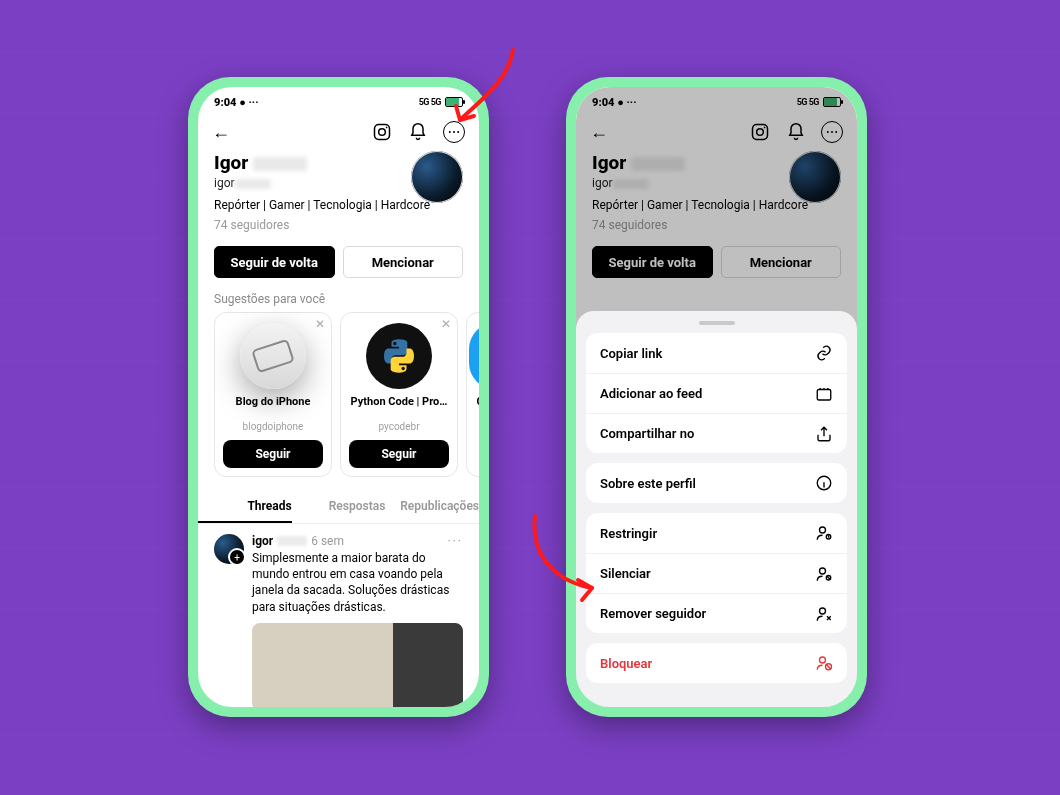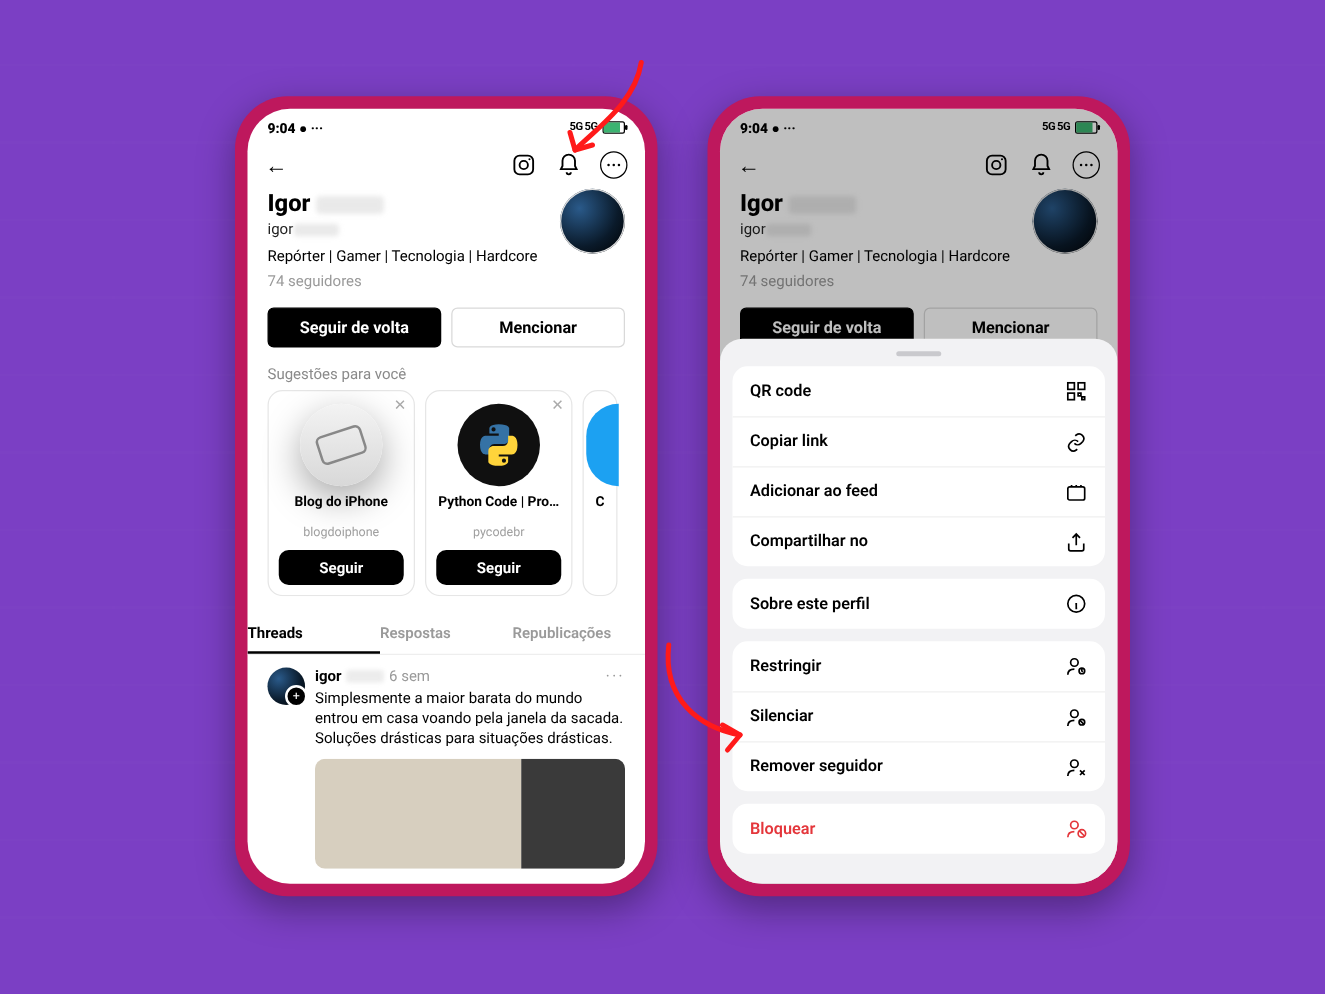--- a/index.html
+++ b/index.html
@@ -3,21 +3,21 @@
 <meta charset="utf-8">
 <style>
   *{box-sizing:border-box;margin:0;padding:0;font-family:-apple-system,BlinkMacSystemFont,"Segoe UI",Roboto,Helvetica,Arial,sans-serif}
   body{width:1060px;height:795px;background:#7b3fc4;position:relative;overflow:hidden}
   
   .bg-pattern{position:absolute;inset:0;opacity:.08;
     background-image:repeating-linear-gradient(0deg,transparent 0 60px,rgba(255,255,255,.15) 60px 62px),
     repeating-linear-gradient(90deg,transparent 0 90px,rgba(255,255,255,.02) 90px 92px);
     pointer-events:none}
   
-  .phone{position:absolute;width:338px;height:640px;border-radius:42px;background:#be185d;padding:10px;box-shadow:0 10px 30px rgba(0,0,0,.35)}
+  .phone{position:absolute;width:301px;height:640px;border-radius:42px;background:#86efac;padding:10px;box-shadow:0 10px 30px rgba(0,0,0,.35)}
   .phone.left{left:188px;top:77px}
   .phone.right{left:566px;top:77px}
   .screen{width:100%;height:100%;border-radius:34px;background:#fff;overflow:hidden;position:relative;font-size:12px;color:#000}
   .screen.dim::after{content:"";position:absolute;inset:0;background:rgba(0,0,0,.25);border-radius:34px}
   
   .statusbar{display:flex;align-items:center;justify-content:space-between;height:30px;padding:0 16px;font-size:11px;font-weight:700}
   .status-right{display:flex;gap:2px;font-size:9px;letter-spacing:-.5px}
   .batt{width:18px;height:10px;border:1px solid #000;border-radius:2px;position:relative;margin-left:2px}
   .batt::after{content:"";position:absolute;right:-3px;top:2px;width:2px;height:4px;background:#000;border-radius:1px}
   .batt i{display:block;height:100%;width:80%;background:#3cb371}
@@ -47,21 +47,21 @@
   .sgimg{width:66px;height:66px;border-radius:50%;margin:0 auto 6px;display:flex;align-items:center;justify-content:center}
   .sgimg.phone{background:linear-gradient(180deg,#f3f3f3,#d8d8d8);width:66px;height:66px;position:relative}
   .sgimg.phone::after{content:"";width:34px;height:20px;border:2px solid #888;border-radius:5px;transform:rotate(-18deg)}
   .sgimg.python{background:#101010}
   .sgimg.python svg{width:40px;height:40px}
   .sgimg.blue{background:#1ca1f2}
   .sg-name{font-size:11px;font-weight:700;white-space:nowrap;overflow:hidden;text-overflow:ellipsis}
   .sg-user{font-size:10px;color:#a0a0a0;margin-top:13px}
   .sg-follow{margin-top:8px;height:28px;border-radius:8px;background:#000;color:#fff;font-size:12px;font-weight:700;display:flex;align-items:center;justify-content:center}
   .tabs{display:flex;margin-top:14px;border-bottom:1px solid #eee}
-  .tab{flex:1;text-align:left;font-size:12px;padding:8px 0;color:#9a9a9a;font-weight:600}
+  .tab{flex:1;text-align:right;font-size:12px;padding:8px 0;color:#9a9a9a;font-weight:600}
   .tab.active{color:#000;border-bottom:2px solid #000;font-weight:700}
   .post{display:flex;gap:8px;padding:10px 16px}
   .pava{width:30px;height:30px;border-radius:50%;background:radial-gradient(circle at 30% 30%,#2a5a8a,#0a1a2a 60%,#000);position:relative;flex-shrink:0}
   .pava::after{content:"+";position:absolute;right:-2px;bottom:-2px;width:14px;height:14px;border-radius:50%;background:#000;color:#fff;font-size:10px;display:flex;align-items:center;justify-content:center;border:2px solid #fff}
   .pbody{flex:1}
   .pmeta{display:flex;align-items:center;gap:4px;font-size:12px}
   .pmeta .name{font-weight:700}
   .pmeta .red2{display:inline-block;width:30px;height:10px;background:#ececec;border-radius:2px;filter:blur(1.5px)}
   .pmeta .time{color:#9a9a9a}
   .pmeta .more{margin-left:auto;color:#999;letter-spacing:2px}
@@ -230,29 +230,20 @@
     </div>
     <div class="btnrow">
       <div class="btn black">Seguir de volta</div>
       <div class="btn white">Mencionar</div>
     </div>
 
     <div class="sheet">
       <div class="handlebar"></div>
       <div class="group">
         <div class="row">
-            <span>QR code</span>
-            <svg viewBox="0 0 24 24">
-              <rect x="3" y="3" width="7" height="7"></rect>
-              <rect x="14" y="3" width="7" height="7"></rect>
-              <rect x="3" y="14" width="7" height="7"></rect>
-              <path d="M14 14h3v3h-3zM18 18h3v3h-3z"></path>
-            </svg>
-          </div>
-        <div class="row">
             <span>Copiar link</span>
             <svg viewBox="0 0 24 24">
               <path d="M10 13a5 5 0 0 0 7 0l2-2a5 5 0 0 0-7-7l-1 1"></path>
               <path d="M14 11a5 5 0 0 0-7 0l-2 2a5 5 0 0 0 7 7l1-1"></path>
             </svg>
           </div>
         <div class="row">
             <span>Adicionar ao feed</span>
             <svg viewBox="0 0 24 24">
               <rect x="3" y="6" width="18" height="14" rx="2"></rect>

